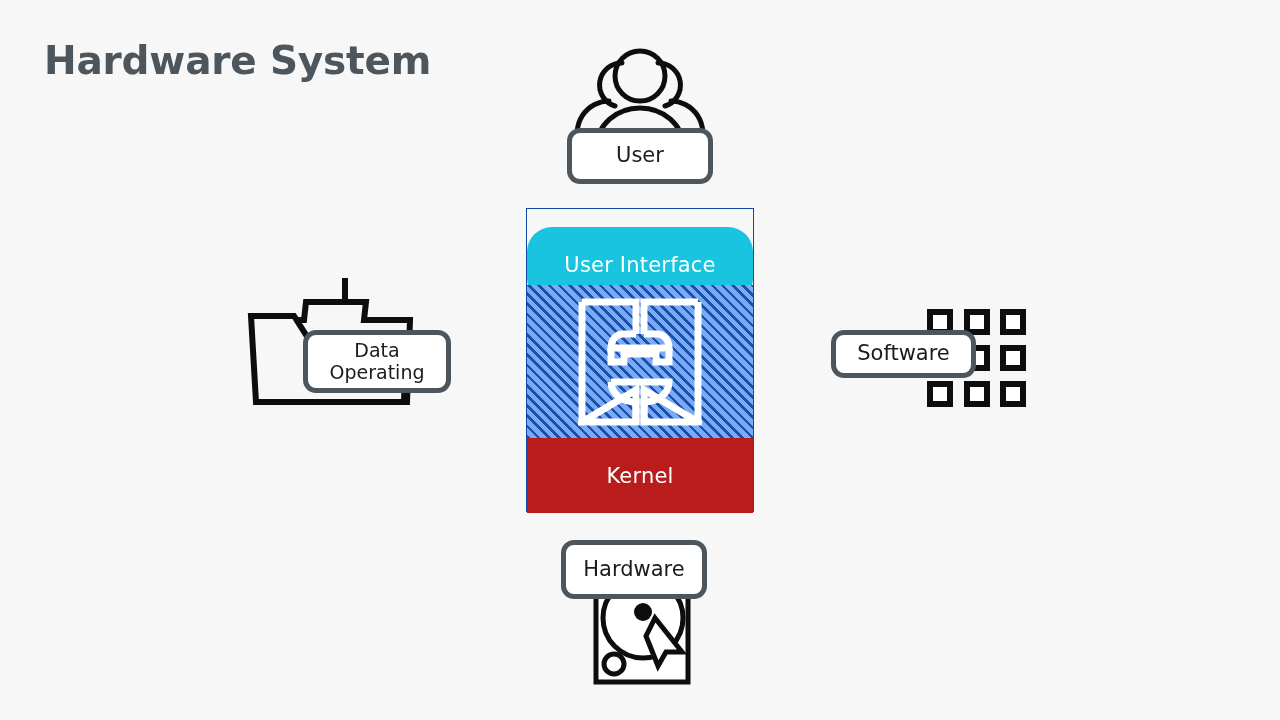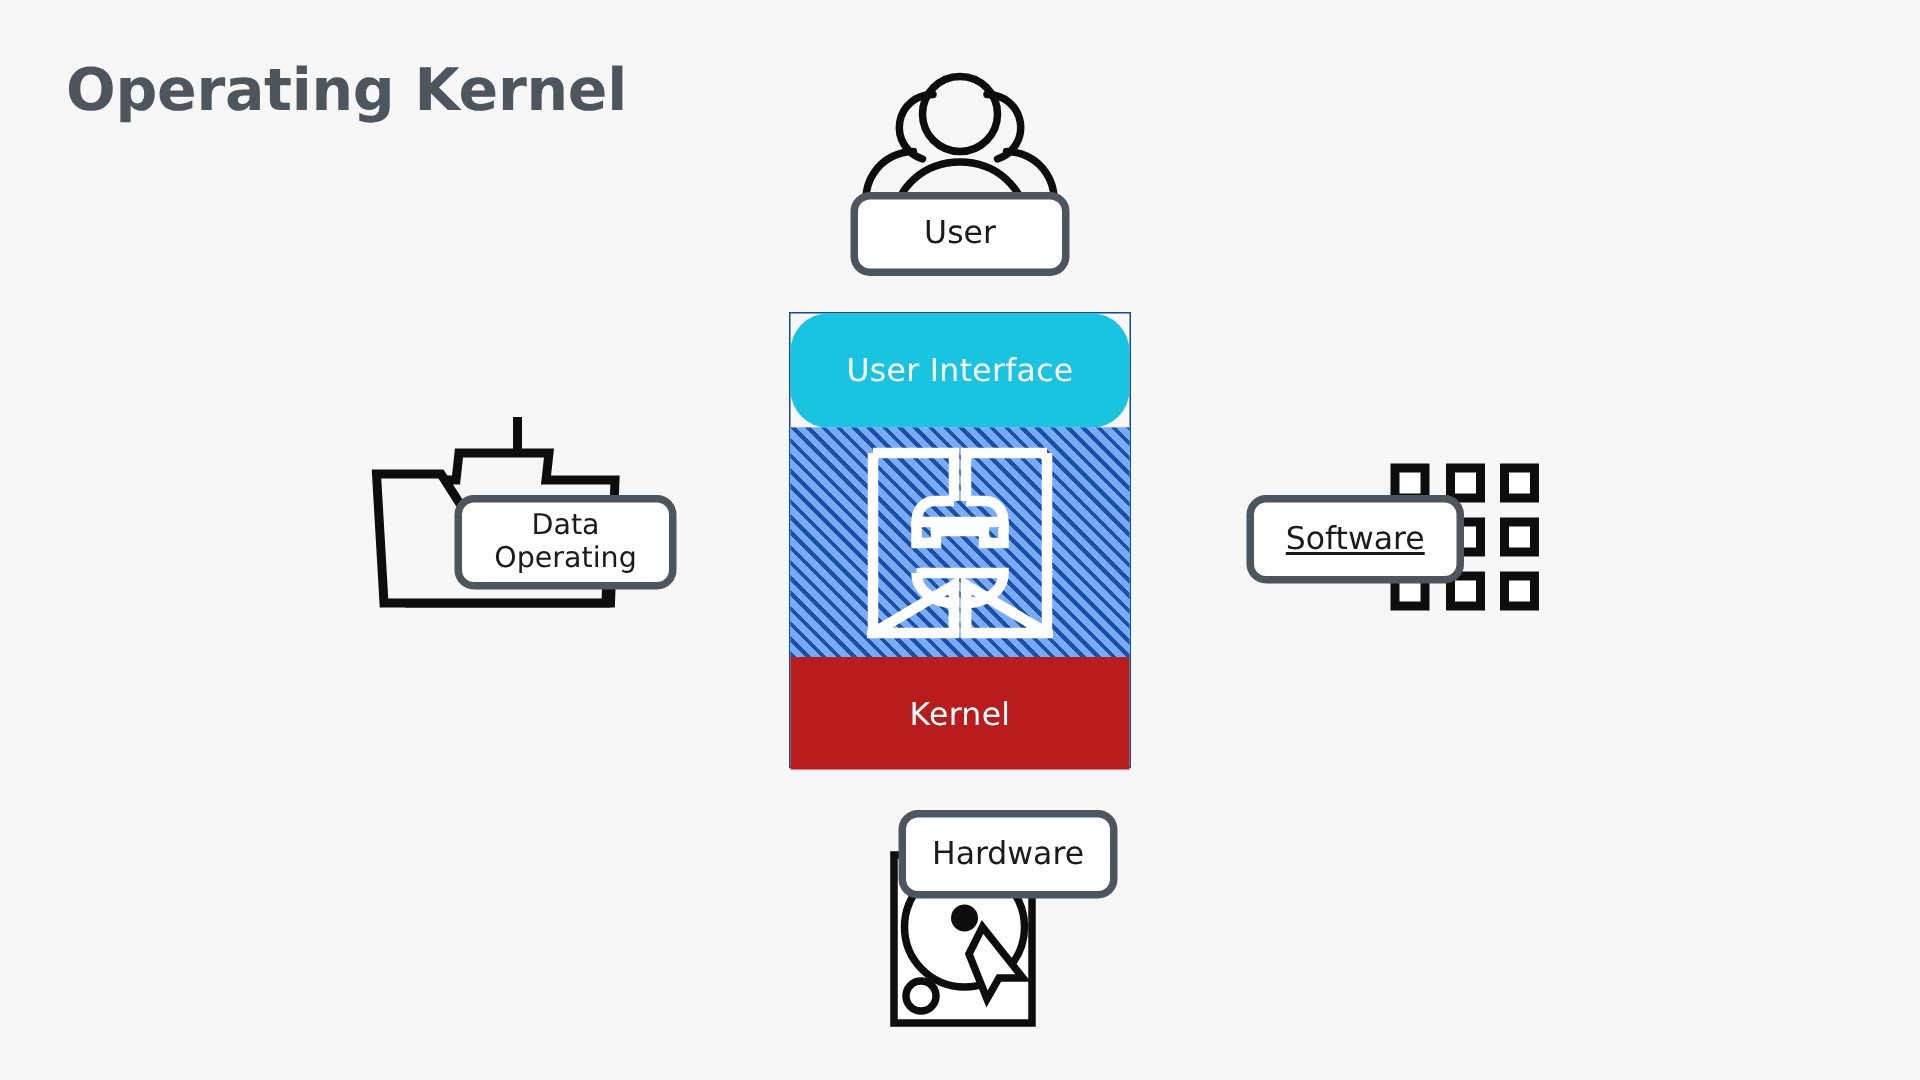--- a/index.html
+++ b/index.html
@@ -32,21 +32,21 @@
   }
   .layer {
     position: absolute; left: 0; width: 100%;
     display: flex; align-items: center; justify-content: center;
     color: #ffffff;
     font-size: 21px;
     font-family: "DejaVu Sans", sans-serif;
     letter-spacing: 0.2px;
   }
   .layer-ui {
-    top: 0; height: 76px;
+    top: 18px; height: 76px;
     background: #18c4e0;
     border-radius: 25px;
   }
   .layer-middle {
     top: 76px; height: 153px;
     background-color: #79aaf7;
     background-image: repeating-linear-gradient(
         45deg,
         #1b50a8 0px, #1b50a8 2.6px,
         #79aaf7 2.6px, #79aaf7 7.2px
@@ -74,38 +74,38 @@
     display: flex; align-items: center; justify-content: center;
     text-align: center;
     color: #1b1b1b;
     font-family: "DejaVu Sans", sans-serif;
     font-size: 21px;
     line-height: 1.12;
     z-index: 6;
   }
 
   .chip-user     { left: 567px; top: 128px; width: 146px; height: 56px; }
-  .chip-hardware { left: 599px; top: 540px; width: 146px; height: 59px; }
-  .chip-software { left: 831px; top: 330px; width: 145px; height: 59px; text-decoration: underline; }
+  .chip-hardware { left: 561px; top: 540px; width: 146px; height: 59px; }
+  .chip-software { left: 831px; top: 330px; width: 145px; height: 48px; }
   .chip-data     { left: 303px; top: 330px; width: 148px; height: 63px;
                    font-size: 19px; }
 
   
   .icon-wrap { position: absolute; z-index: 2; }
   .icon-users    { left: 573px; top: 44px;  width: 134px; height: 104px; }
   .icon-hdd      { left: 592px; top: 566px; width: 100px; height: 120px; }
   .icon-appgrid  { left: 924px; top: 306px; width: 104px; height: 104px; }
   .icon-folder   { left: 244px; top: 276px; width: 216px; height: 130px; }
 </style>
 </head>
 <body>
 
 <div id="stage">
 
-  <div class="page-title">Operating Kernel</div>
+  <div class="page-title">Hardware System</div>
 
   <div class="os-stack">
 
     <div class="layer layer-ui">
       <span>User Interface</span>
     </div>
 
     <div class="layer layer-middle">
 
       <svg class="plug-icon" viewBox="0 0 124 128">

